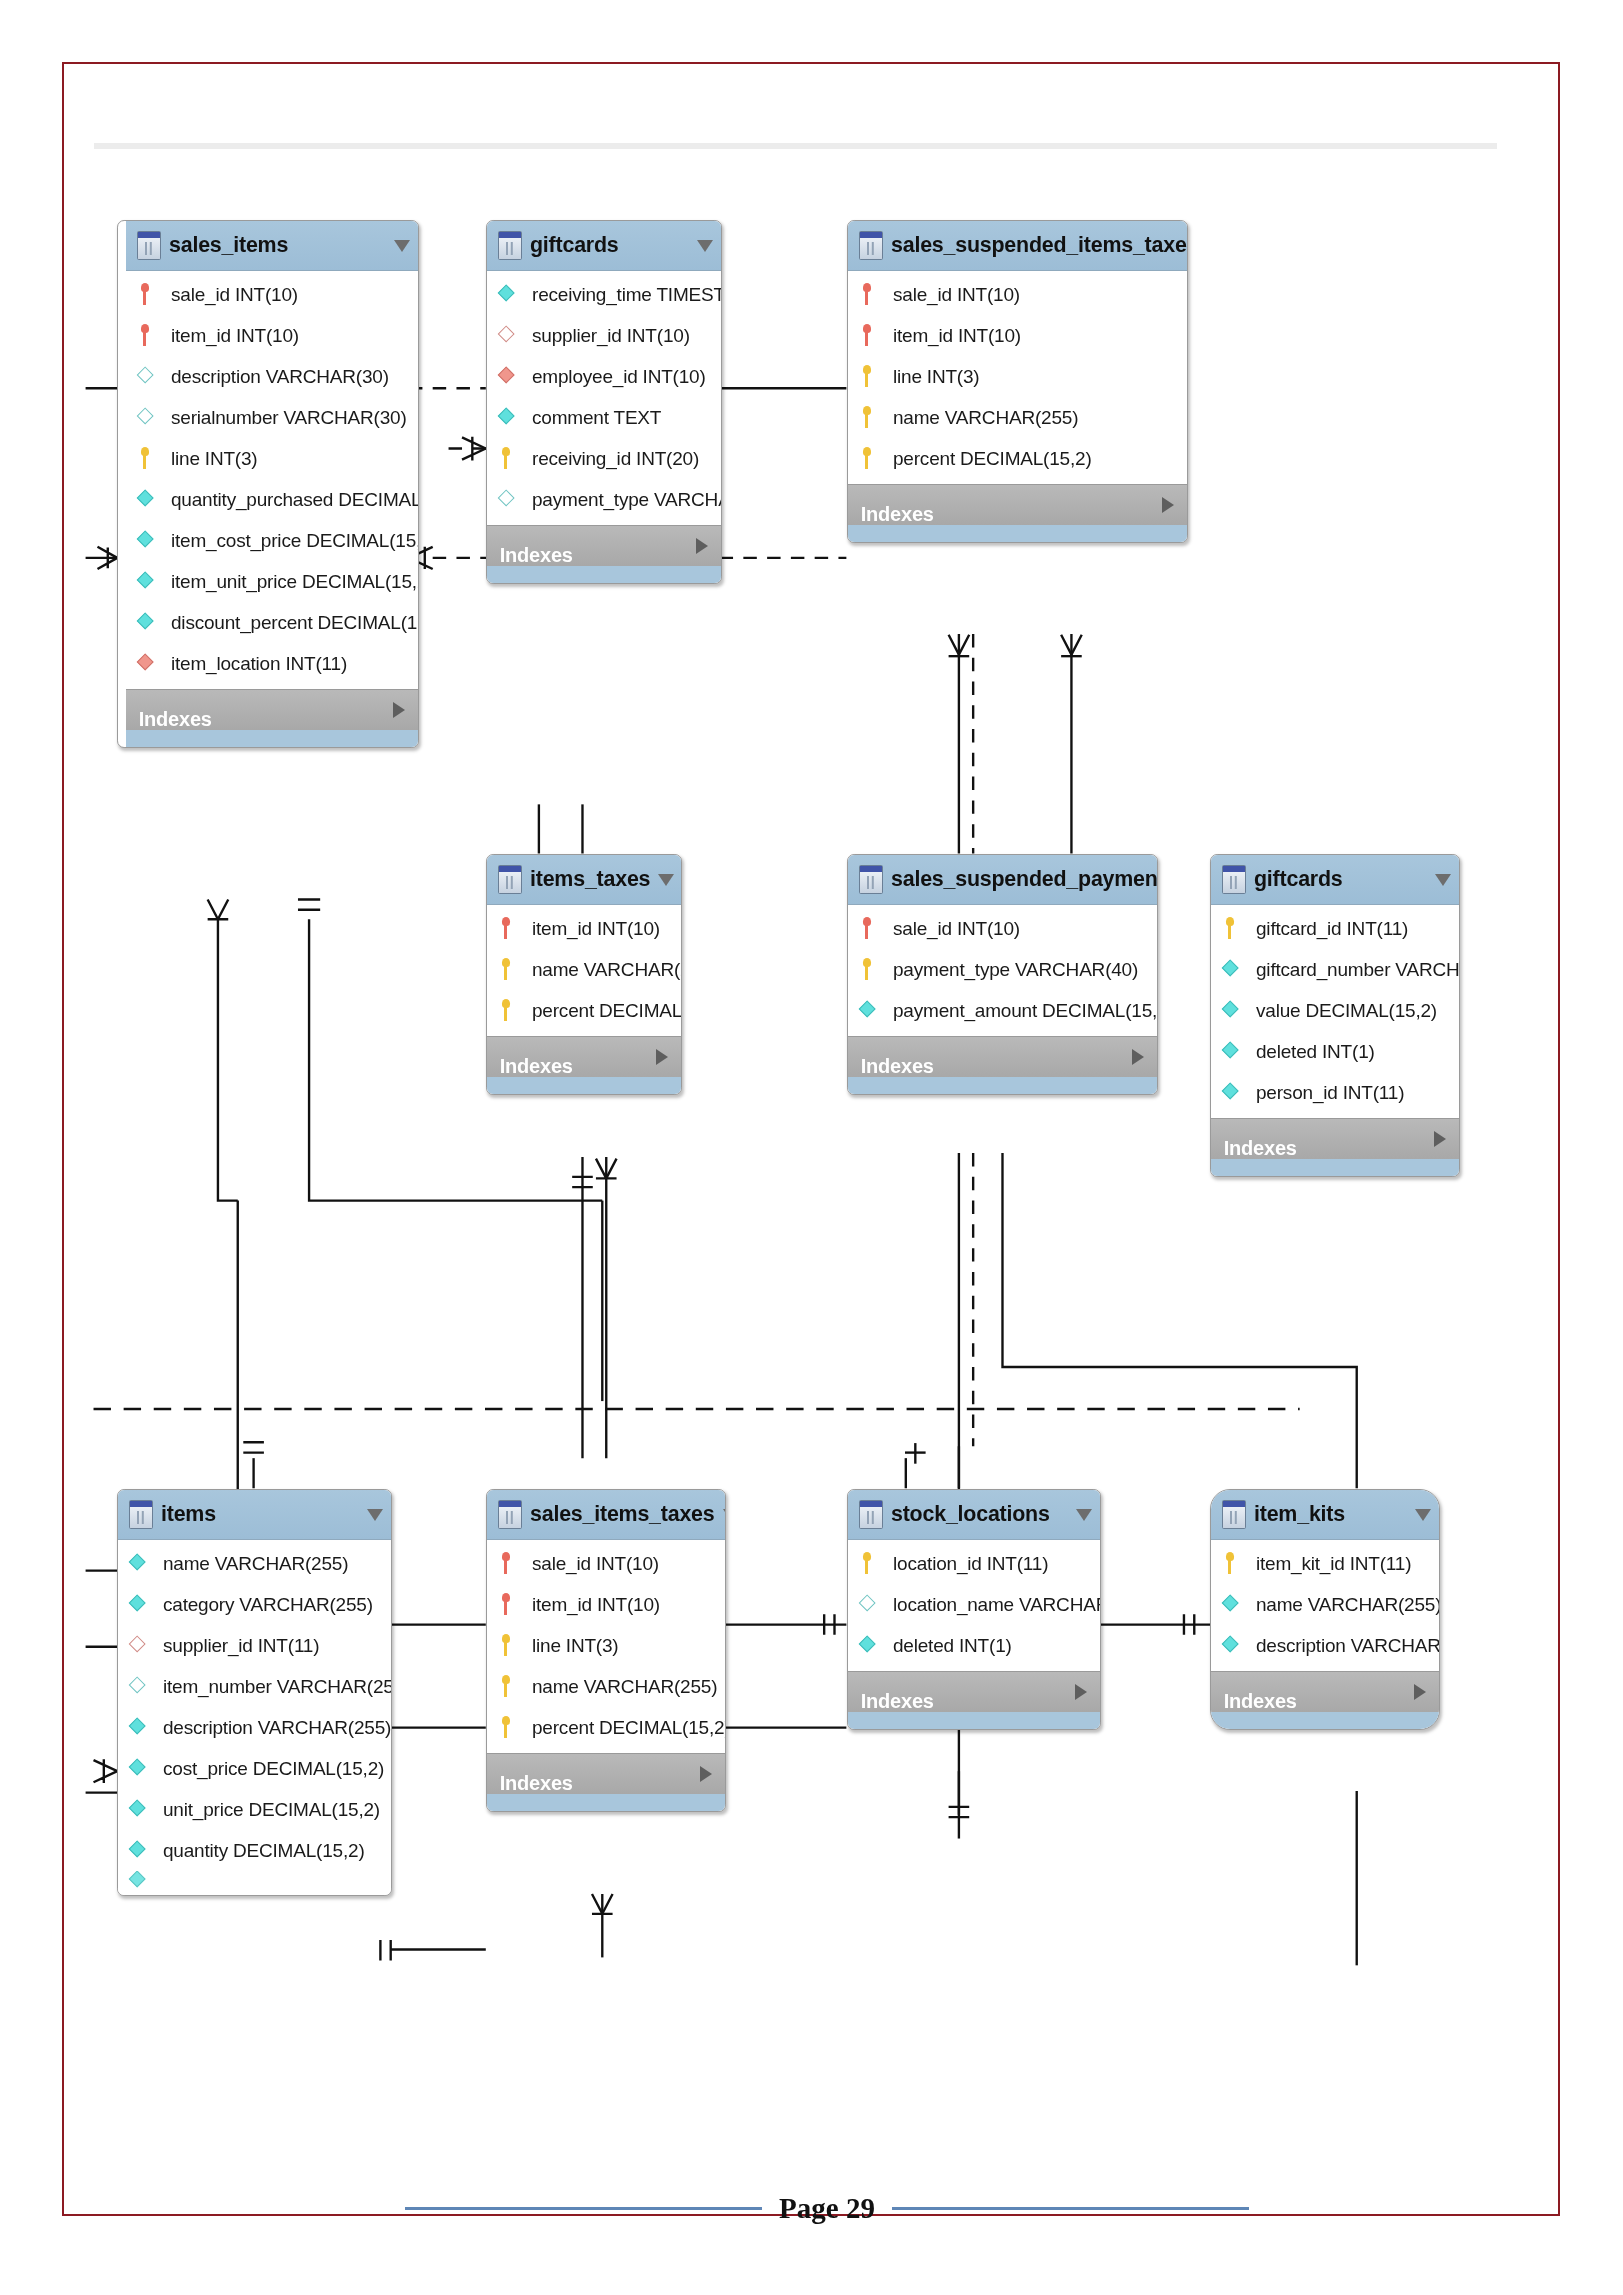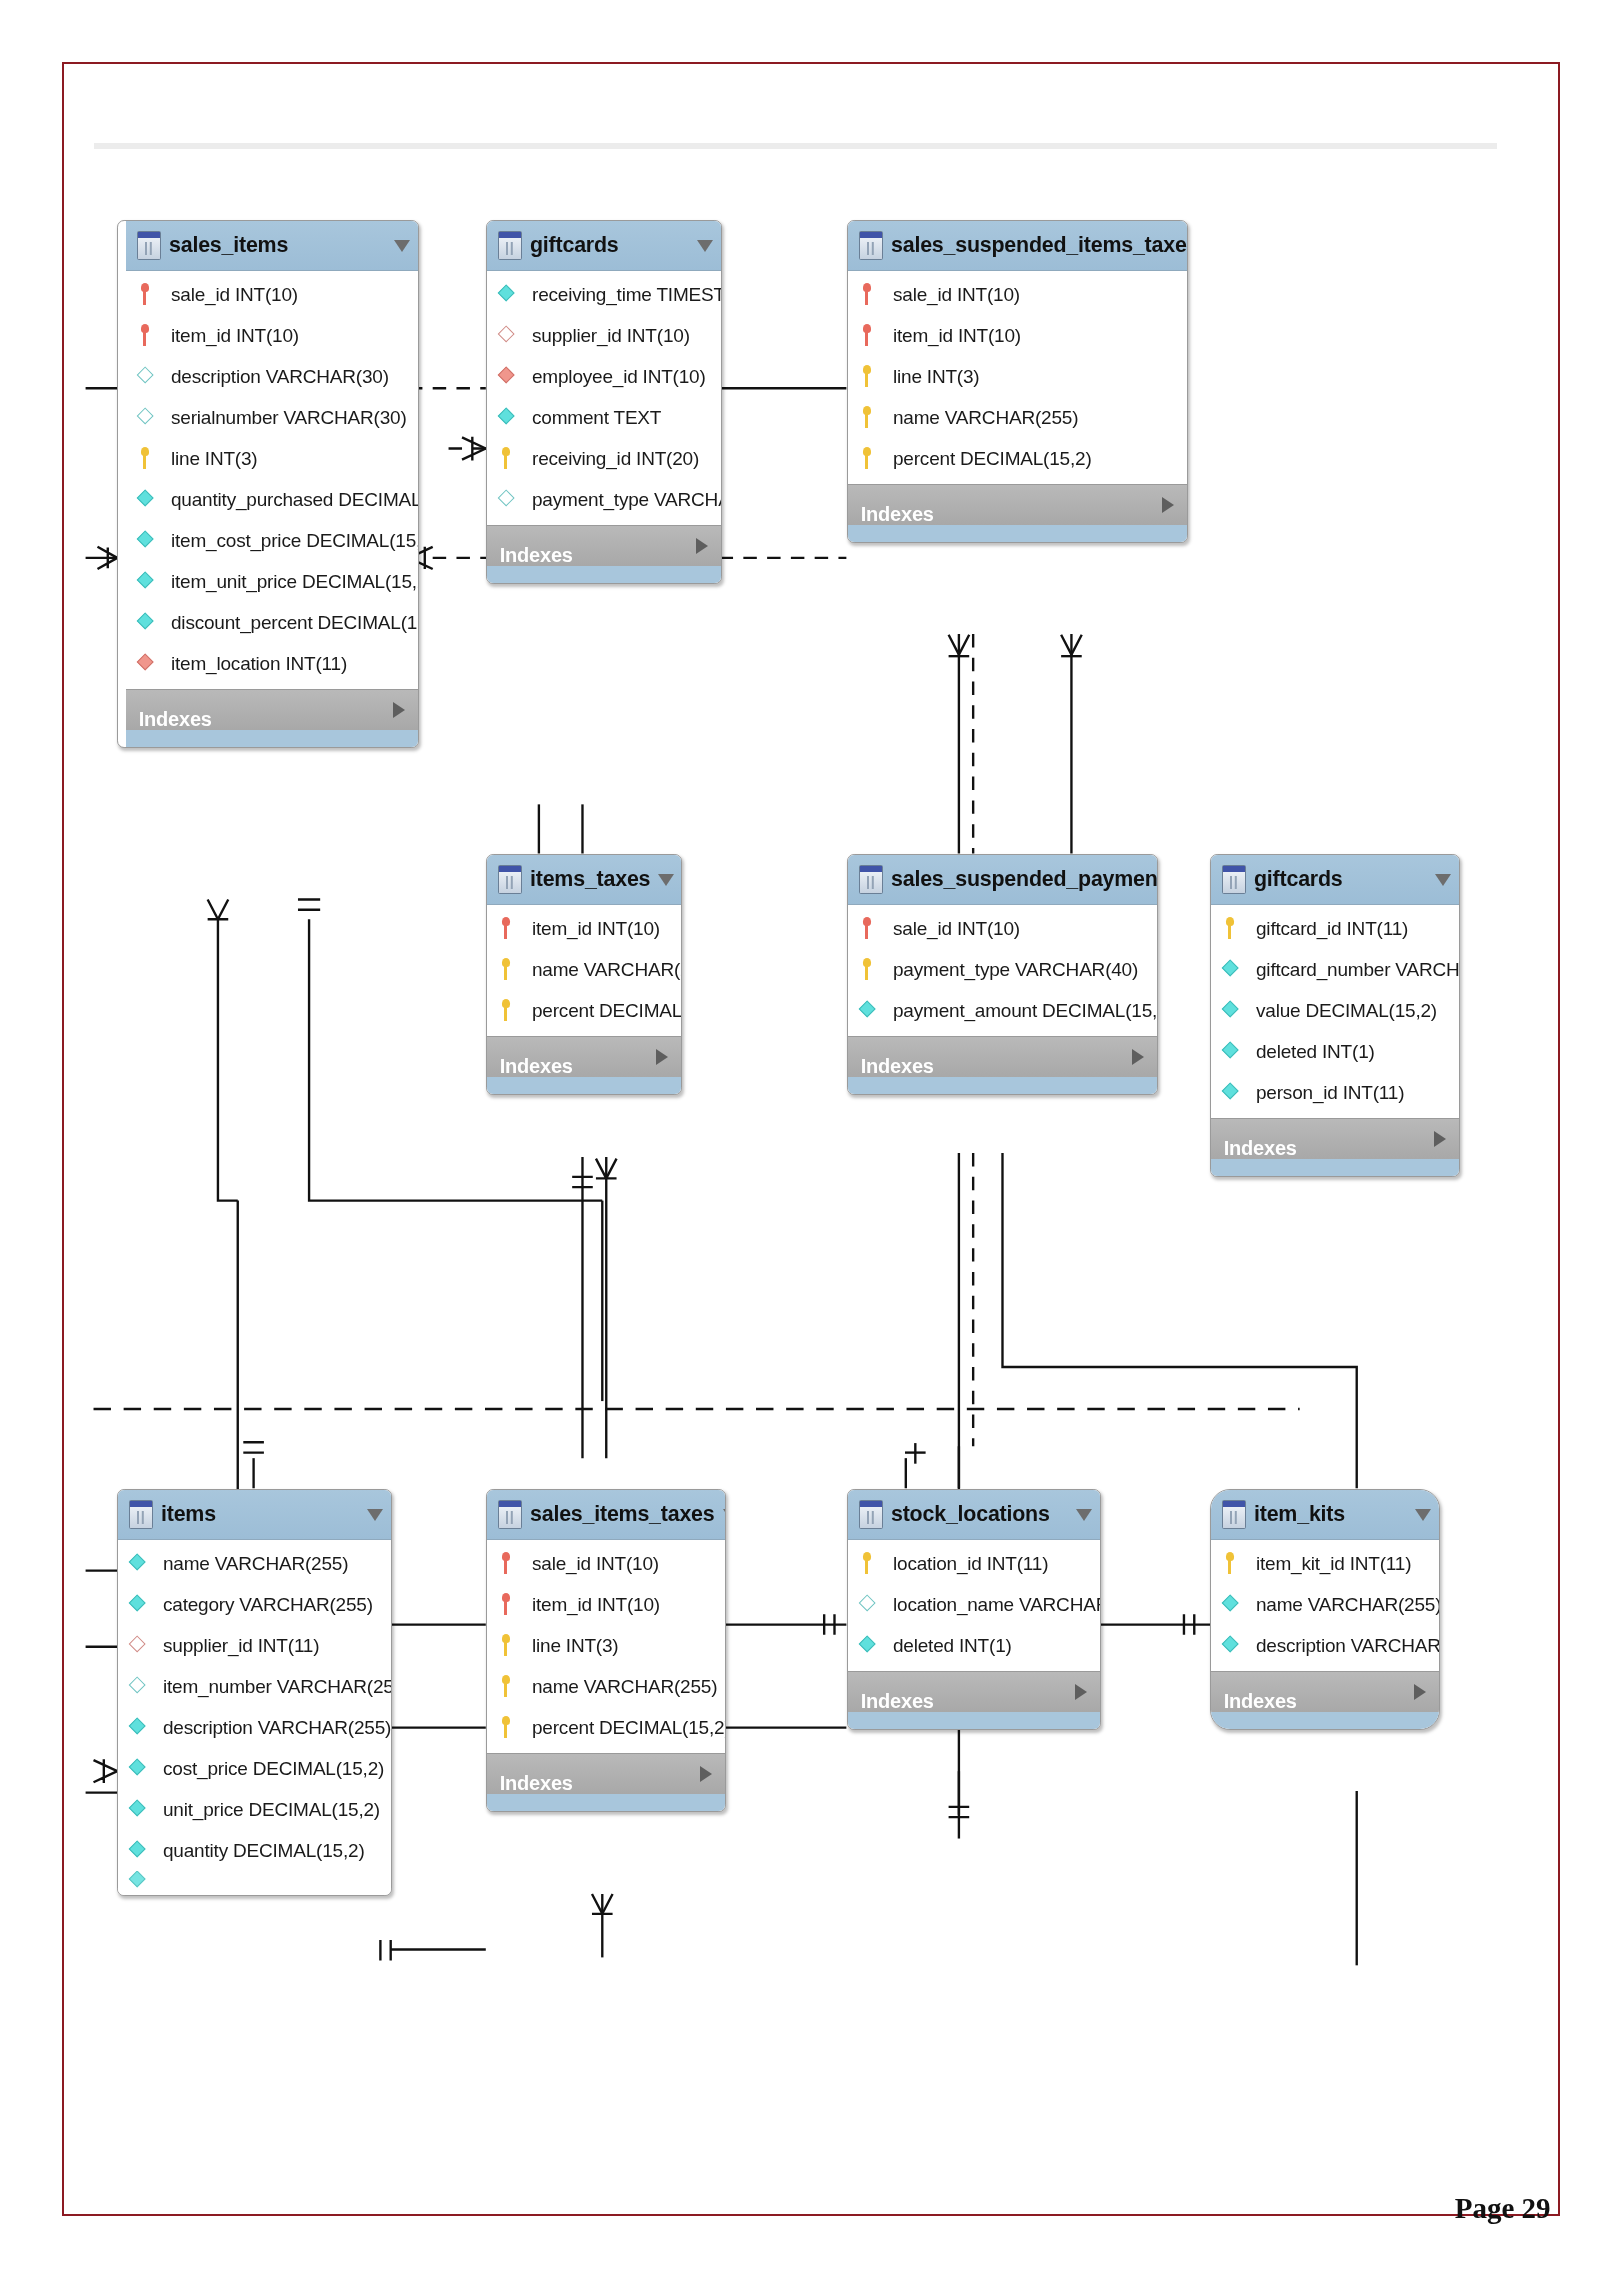--- a/index.html
+++ b/index.html
@@ -11,22 +11,22 @@
   #page-frame{
     position:absolute;left:62px;top:62px;width:1498px;height:2154px;
     border:2.4px solid #8c1a22;background:#fff;box-sizing:border-box;
   }
   #top-rule{
     position:absolute;left:94px;top:143px;width:1403px;height:5.5px;
     background:#ececec;
   }
   
   #page-footer{
-    position:absolute;left:70px;top:2173px;width:1498px;height:71px;
-    display:flex;align-items:flex-end;justify-content:center;flex-direction:column;
+    position:absolute;left:78px;top:2173px;width:1498px;height:71px;
+    display:flex;align-items:center;justify-content:center;
   }
   #footer-line-left,#footer-line-right{
     height:2.4px;background:#5e86b6;flex:0 0 357px;
   }
   #footer-label{
     font-family:"Liberation Serif", serif;font-weight:bold;font-size:29px;
     color:#111;padding:0 17.4px;white-space:nowrap;
   }
 
   

